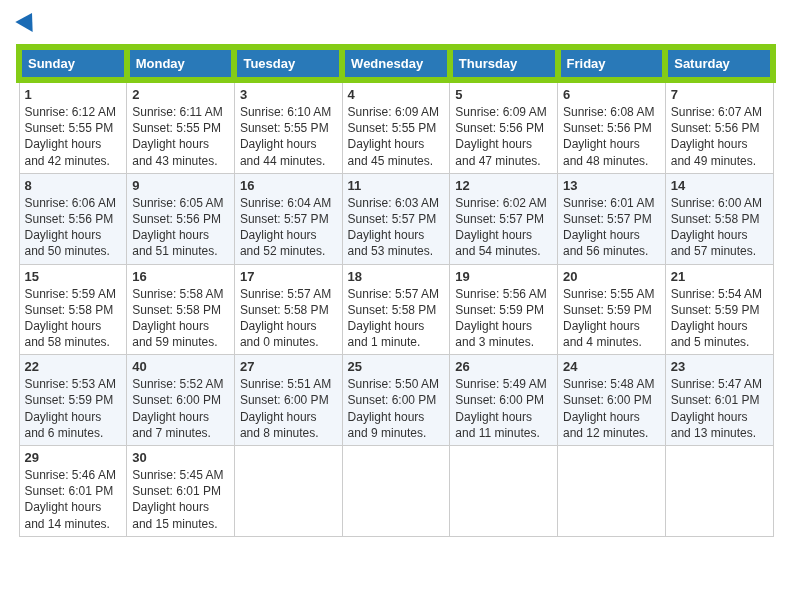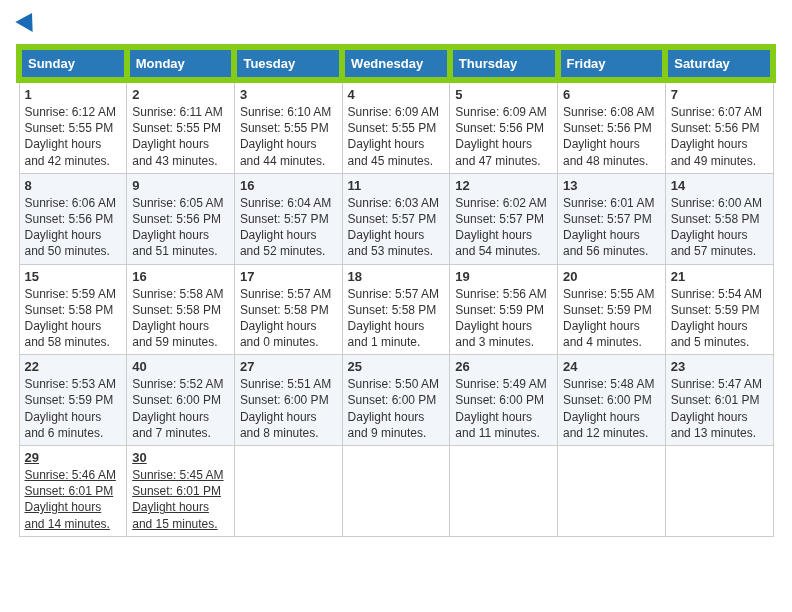--- a/index.html
+++ b/index.html
@@ -90,21 +90,20 @@
       background: #f9f9f9;
     }
     tr:nth-child(even) td {
       background-color: #f2f6fb;
     }
     tr:nth-child(odd) td {
       background-color: #ffffff;
     }
     .last-row td {
       background-color: #f2f6fb;
-      text-decoration: underline;
     }
   </style>
 </head>
 <body>
 
 <div class="header">
   <div class="logo">
     <div class="logo-text">
       <span class="logo-general"></span>
       <span class="logo-blue"></span>

